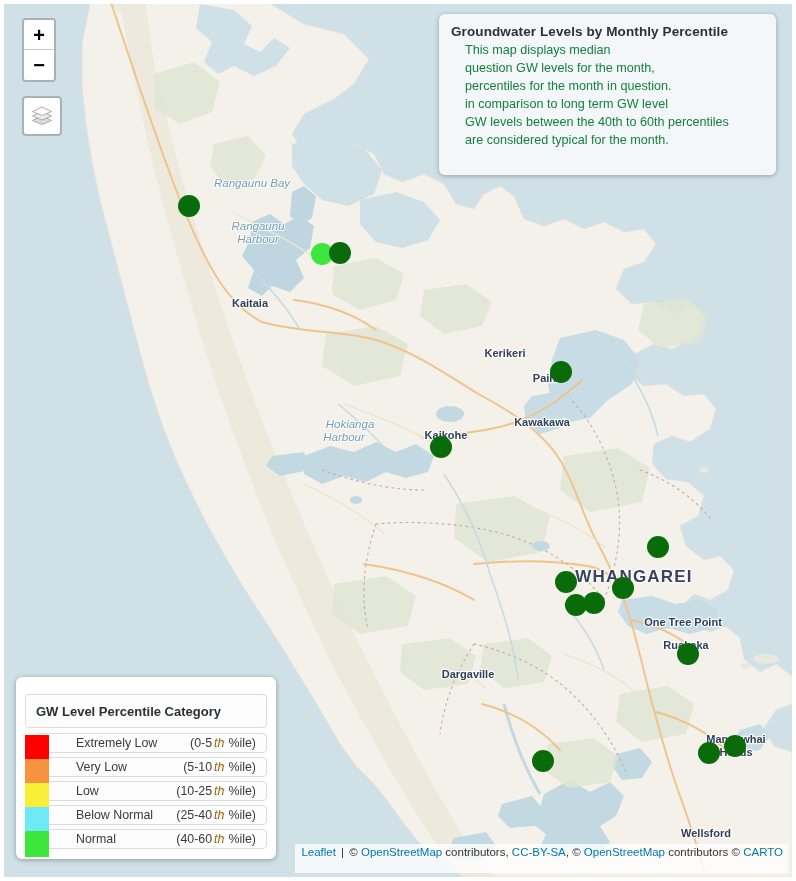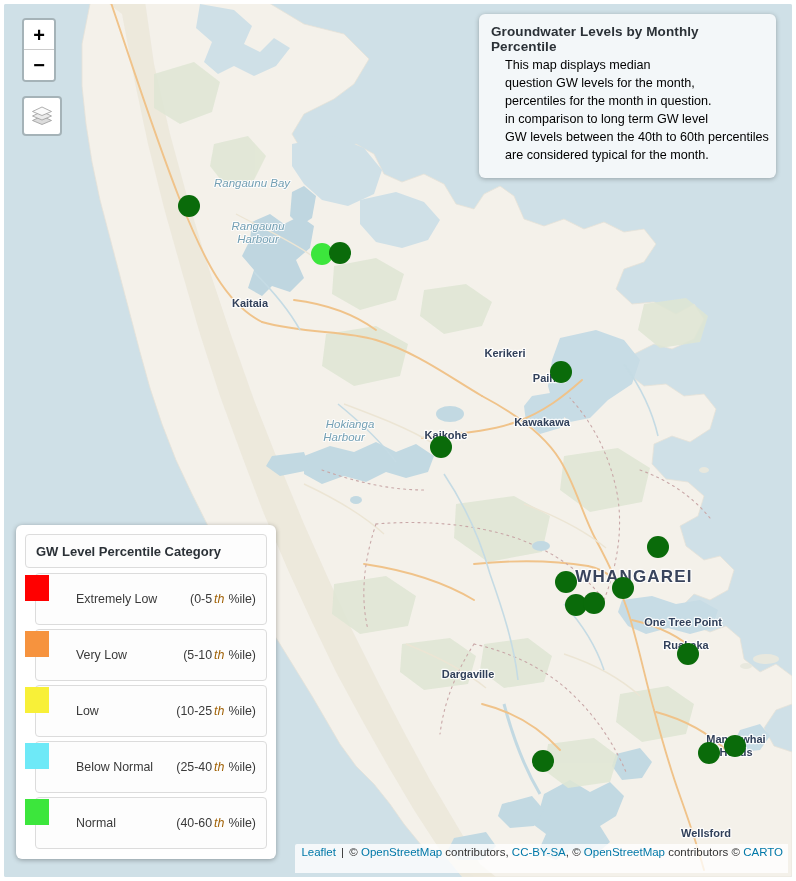--- a/index.html
+++ b/index.html
@@ -117,68 +117,68 @@
     display: flex;
     align-items: center;
     justify-content: center;
     cursor: pointer;
   }
 
   
   #info-panel {
     right: 16px;
     top: 10px;
-    width: 297px;
+    width: 337px;
     box-sizing: border-box;
     background: #f3f7f9;
     border-radius: 6px;
     box-shadow: 0 1px 5px rgba(0,0,0,0.28);
-    padding: 10px 12px 14px 12px;
+    padding: 10px 12px 26px 12px;
   }
   #info-title {
     font-size: 13.5px;
     font-weight: bold;
     color: #2b3137;
     margin: 0 0 2px 0;
     letter-spacing: 0.1px;
   }
   #info-body {
     font-size: 12.6px;
-    color: #000000;
+    color: #15803d;
     line-height: 18px;
     padding-left: 14px;
   }
   #info-body div { white-space: nowrap; }
 
   
   #legend {
     left: 12px;
     bottom: 18px;
     width: 260px;
     box-sizing: border-box;
     background: #ffffff;
     border-radius: 6px;
     box-shadow: 0 1px 5px rgba(0,0,0,0.32);
-    padding: 9px 9px 10px 9px;
+    padding: 17px 9px 10px 9px;
   }
   #legend-title-box {
     border: 1px solid #dcdcdc;
     border-radius: 4px;
     background: #fdfdfd;
     padding: 7px 10px;
     margin-bottom: 5px;
   }
   #legend-title {
     font-size: 13px;
     font-weight: bold;
     color: #2b3137;
   }
   .legend-row {
     position: relative;
-    height: 52px;
+    height: 20px;
     margin-bottom: 4px;
   }
   .legend-row:last-child { margin-bottom: 0; }
   .legend-box {
     position: absolute;
     left: 10px;
     right: 0;
     top: 0;
     bottom: 0;
     border: 1px solid #dcdcdc;

